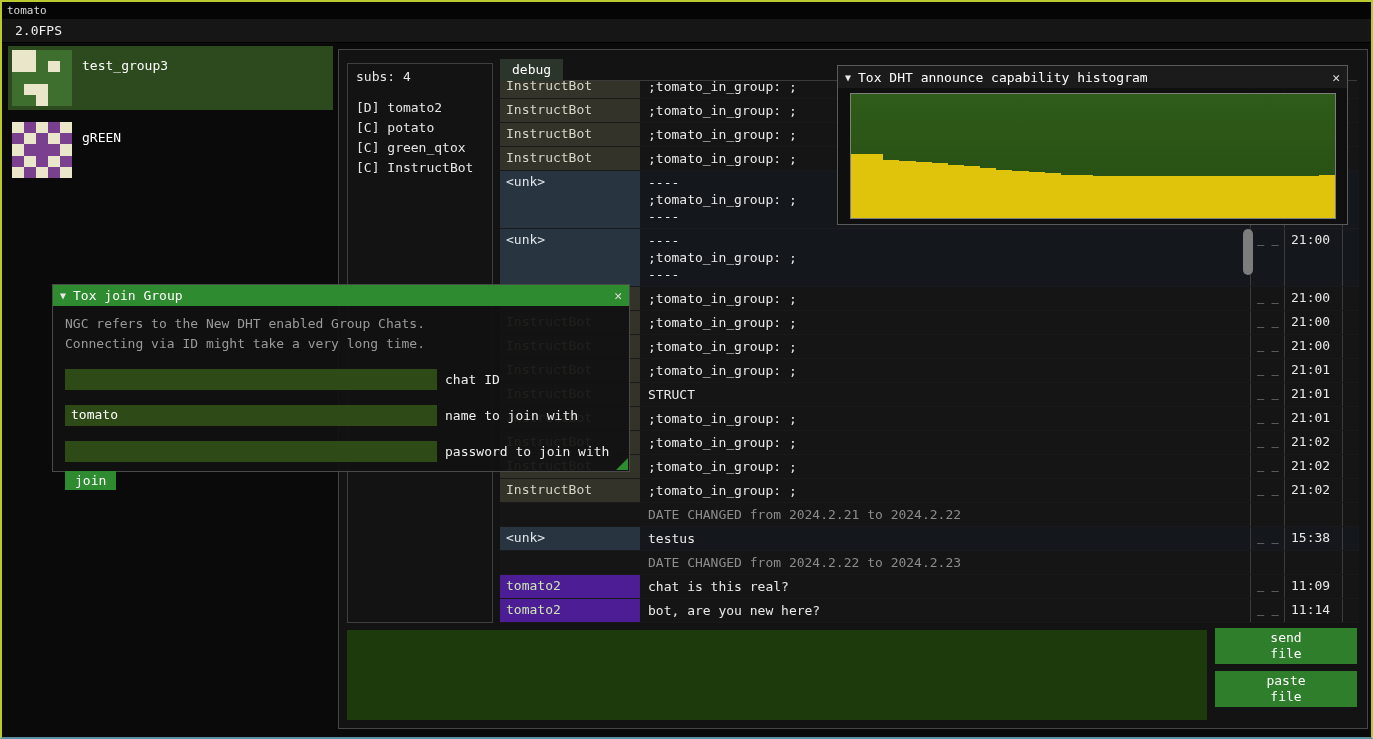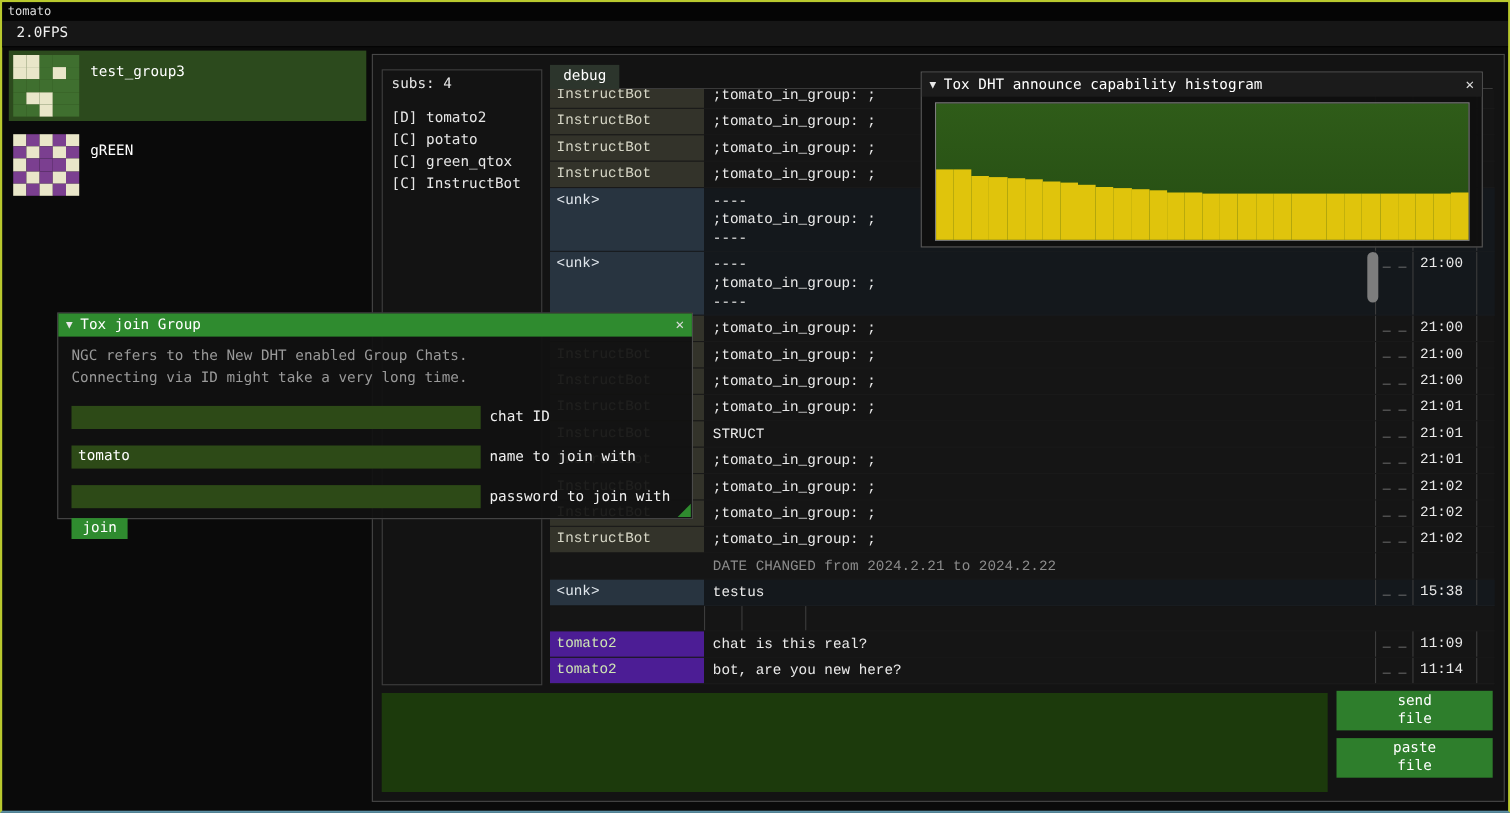--- a/index.html
+++ b/index.html
@@ -22,21 +22,21 @@
   .avatar{width:60px;height:56px;display:grid;grid-template-columns:repeat(5,1fr);grid-template-rows:repeat(5,1fr);flex:none;}
   .group-name{margin-top:8px;color:#fff;}
   
   .main{position:absolute;left:336px;top:47px;width:1030px;height:680px;background:#131313;border:1px solid #474747;}
   .subs{position:absolute;left:8px;top:13px;width:146px;height:560px;border:1px solid #3f3f3f;padding:5px 8px;}
   .subs-header{margin-bottom:14px;}
   .subs-item{line-height:20px;white-space:nowrap;}
   .tabbar{position:absolute;left:161px;top:9px;right:10px;height:22px;border-bottom:1px solid #3a3a3a;}
   .tab{display:inline-block;background:#2c352c;padding:3px 12px;height:22px;color:#fff;}
   .chatlog{position:absolute;left:161px;top:31px;width:859px;height:542px;overflow:hidden;background:#151515;}
-  .chat-inner{margin-top:-6px;font-family:Liberation Mono, monospace;}
+  .chat-inner{margin-top:-6px;}
   .row{display:flex;align-items:stretch;min-height:23px;padding-right:16px;border-bottom:1px solid rgba(255,255,255,0.02);}
   .cell{padding:3px 6px;}
   .cell-name{width:140px;flex:none;white-space:nowrap;overflow:hidden;}
   .cell-msg{flex:1;padding-left:8px;white-space:pre-line;color:#eaeaea;line-height:17px;}
   .cell-status{width:34px;flex:none;border-left:1px solid #3c3c3c;color:#979797;font-size:12px;text-align:center;white-space:nowrap;}
   .cell-time{width:59px;flex:none;border-left:1px solid #3c3c3c;border-right:1px solid #3c3c3c;color:#e8e8e8;white-space:nowrap;}
   .row.u-bot .cell-name{background:#33332a;color:#d6d6c6;}
   .row.u-unk{background:#14181c;}
   .row.u-unk .cell-name{background:#283440;color:#e0e6ec;}
   .row.u-tomato2 .cell-name{background:#4c1d95;color:#cfe6b4;}
@@ -262,20 +262,21 @@
             <div class="cell cell-time"></div>
           </div>
           <div class="row u-unk">
             <div class="cell cell-name">&lt;unk&gt;</div>
             <div class="cell cell-msg">testus</div>
             <div class="cell cell-status">_ _</div>
             <div class="cell cell-time">15:38</div>
           </div>
           <div class="row date">
             <div class="cell cell-name"></div>
+            <div class="cell cell-msg">DATE CHANGED from 2024.2.22 to 2024.2.23</div>
             <div class="cell cell-status"></div>
             <div class="cell cell-time"></div>
           </div>
           <div class="row u-tomato2">
             <div class="cell cell-name">tomato2</div>
             <div class="cell cell-msg">chat is this real?</div>
             <div class="cell cell-status">_ _</div>
             <div class="cell cell-time">11:09</div>
           </div>
           <div class="row u-tomato2">

